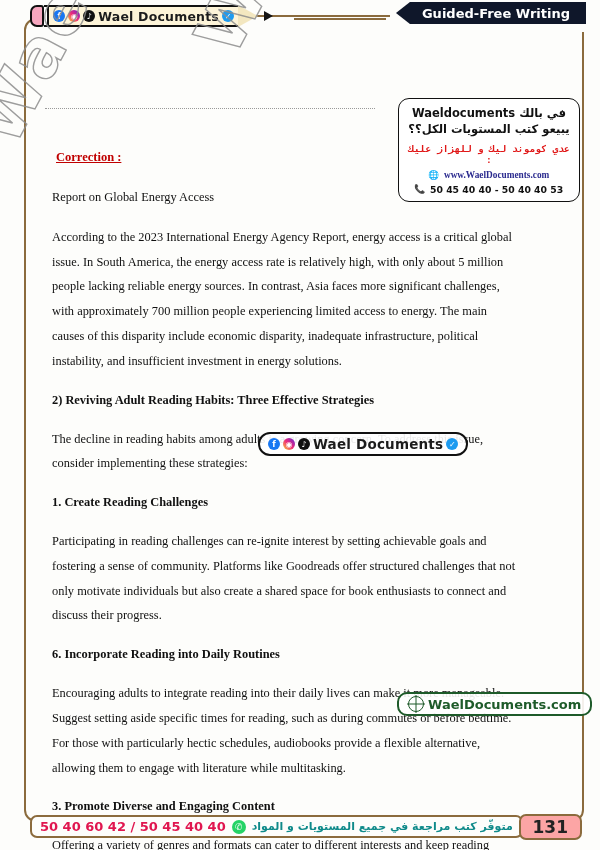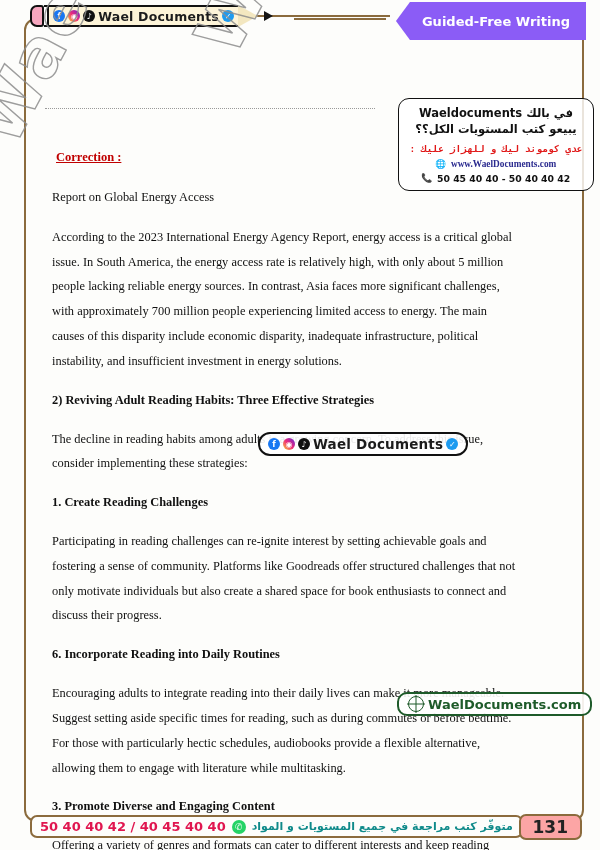--- a/index.html
+++ b/index.html
@@ -81,40 +81,40 @@
     font-size:8px;color:#fff;font-family:"DejaVu Sans",sans-serif;font-weight:bold;
     flex:none;
   }
   .ico-fb{background:#1877f2;}
   .ico-ig{background:linear-gradient(45deg,#f9ce34,#ee2a7b,#6228d7);}
   .ico-tt{background:#111;}
   .ico-verify{background:#1d9bf0;font-size:8px;}
 
   
   .ribbon{
-    position:absolute;right:14px;top:2px;height:38px;
-    background:#8b5cf6;
+    position:absolute;right:14px;top:2px;height:22px;
+    background:#0f172a;
     display:flex;align-items:center;justify-content:center;
     padding:0 16px 0 26px;
     clip-path:polygon(14px 0, 100% 0, 100% 100%, 14px 100%, 0 50%);
   }
   .ribbon span{
     font-family:"DejaVu Sans", sans-serif;
     font-weight:bold;font-size:13px;color:#fff;white-space:nowrap;
   }
 
   
   .dot-rule{
     position:absolute;left:45px;top:108px;width:330px;height:0;
     border-top:1.5px dotted #999;
   }
 
   
   .contact-card{
-    position:absolute;left:398px;top:98px;width:196px;
+    position:absolute;left:398px;top:98px;width:182px;
     border:1.6px solid #111;border-radius:11px;
     background:rgba(255,255,255,.82);
     padding:7px 6px 6px;
     box-sizing:border-box;
     text-align:center;
     z-index:6;
   }
   .cc-l1{
     font-family:"DejaVu Sans", sans-serif;
     font-weight:bold;font-size:11.5px;color:#111;direction:rtl;line-height:1.35;
@@ -317,38 +317,38 @@
 <div class="contact-card">
   <div class="cc-l1">في بالك Waeldocuments</div>
   <div class="cc-l2">يبيعو كتب المستويات الكل؟؟</div>
   <div class="cc-red">عدي كوموند ليك و للهزاز عليك :</div>
   <div class="cc-row">
     <span class="mini-ico">🌐</span>
     <span class="cc-url">www.WaelDocuments.com</span>
   </div>
   <div class="cc-row">
     <span class="mini-ico">📞</span>
-    <span class="cc-phone">50 45 40 40 - 50 40 40 42</span>
+    <span class="cc-phone">50 45 40 40 - 50 40 40 53</span>
   </div>
 </div>
 
 <div class="oval-badge">
   <span class="ico ico-fb">f</span>
   <span class="ico ico-ig">◉</span>
   <span class="ico ico-tt">♪</span>
   <span class="brand-txt">Wael Documents</span>
   <span class="ico ico-verify">✓</span>
 </div>
 
 <div class="green-badge">
   <span class="globe"></span>
   <span class="gb-txt">WaelDocuments.com</span>
 </div>
 
 <div class="footer-line"></div>
 <div class="footer-pill">
-  <span class="f-num">50 40 40 42 / 40 45 40 40</span>
+  <span class="f-num">50 40 60 42 / 50 45 40 40</span>
   <span class="wa">✆</span>
   <span class="f-ar">متوفّر كتب مراجعة في جميع المستويات و المواد</span>
 </div>
 <div class="page-num">
   <span>131</span>
 </div>
 
 </body></html>

